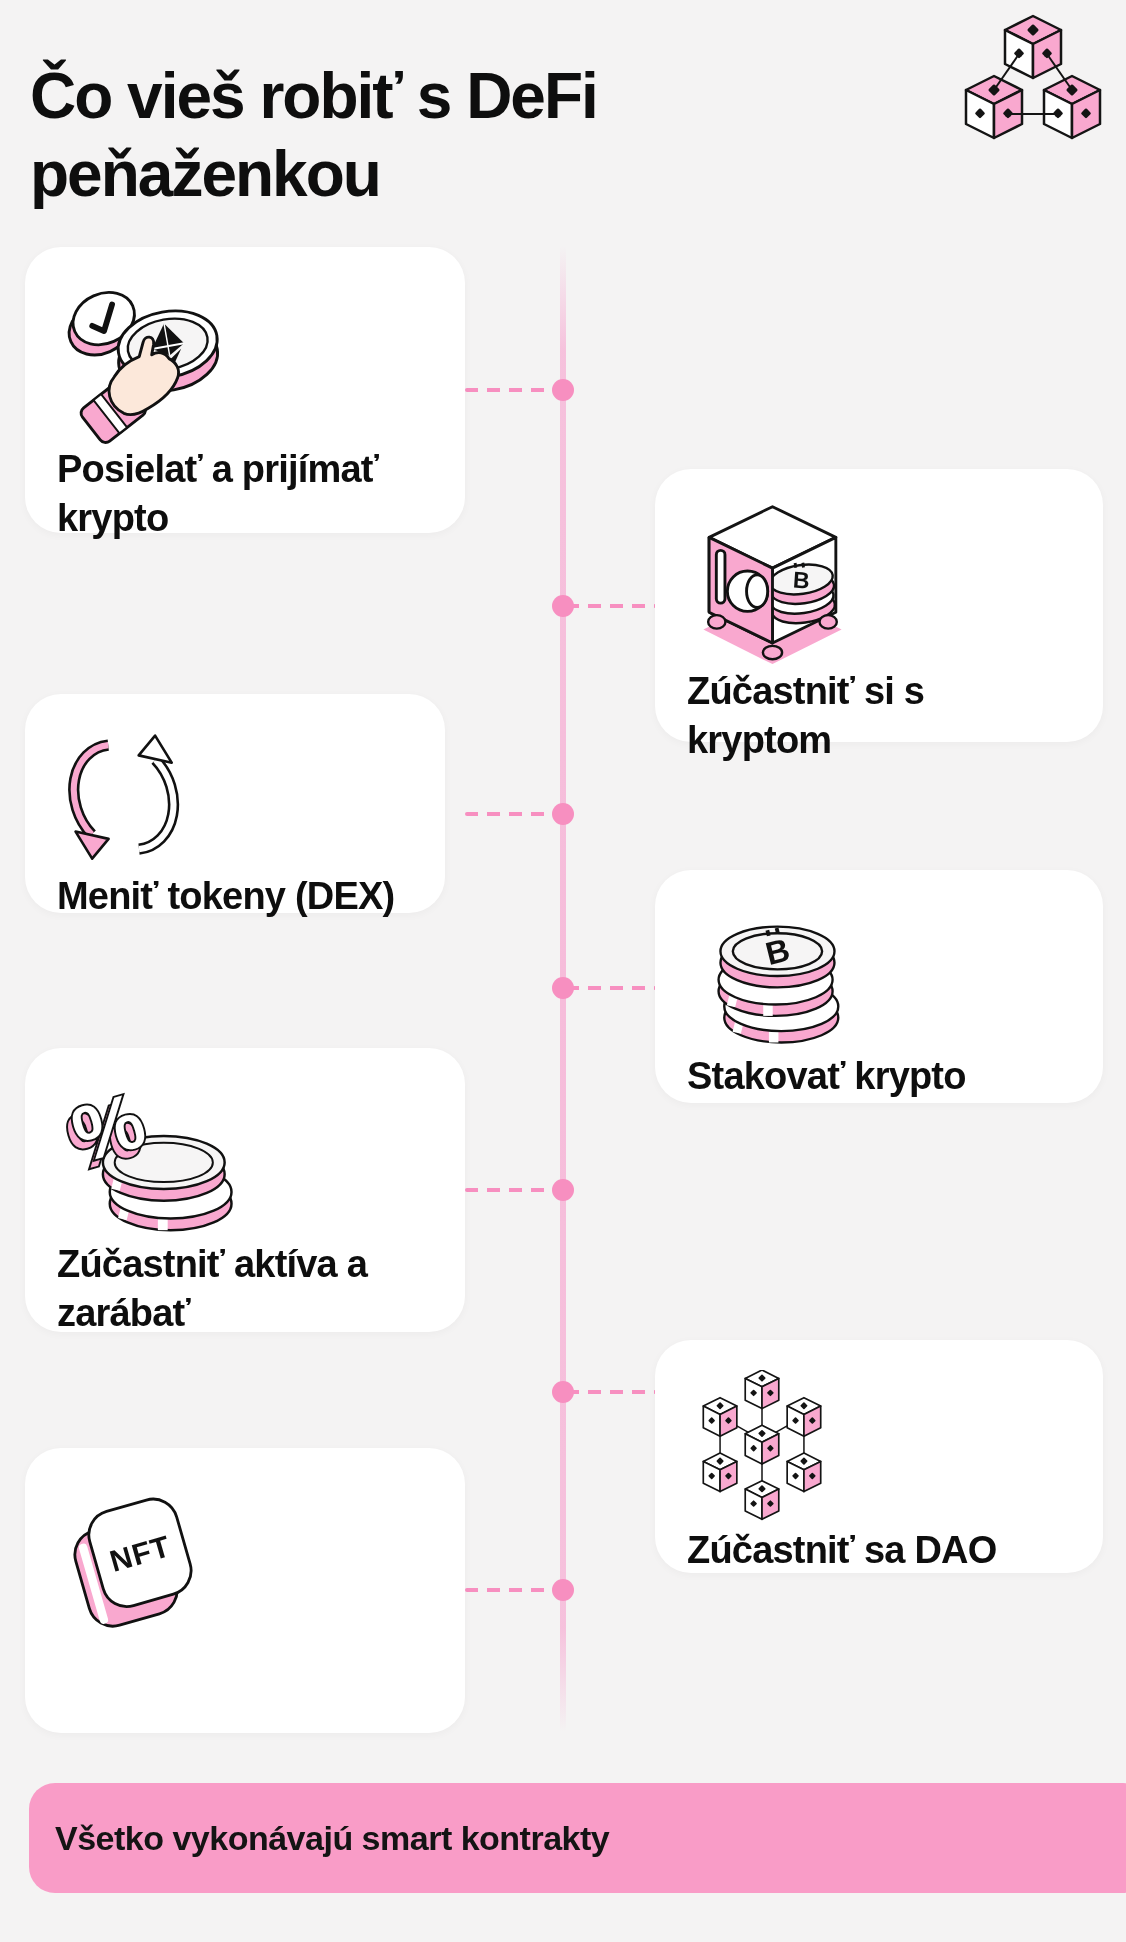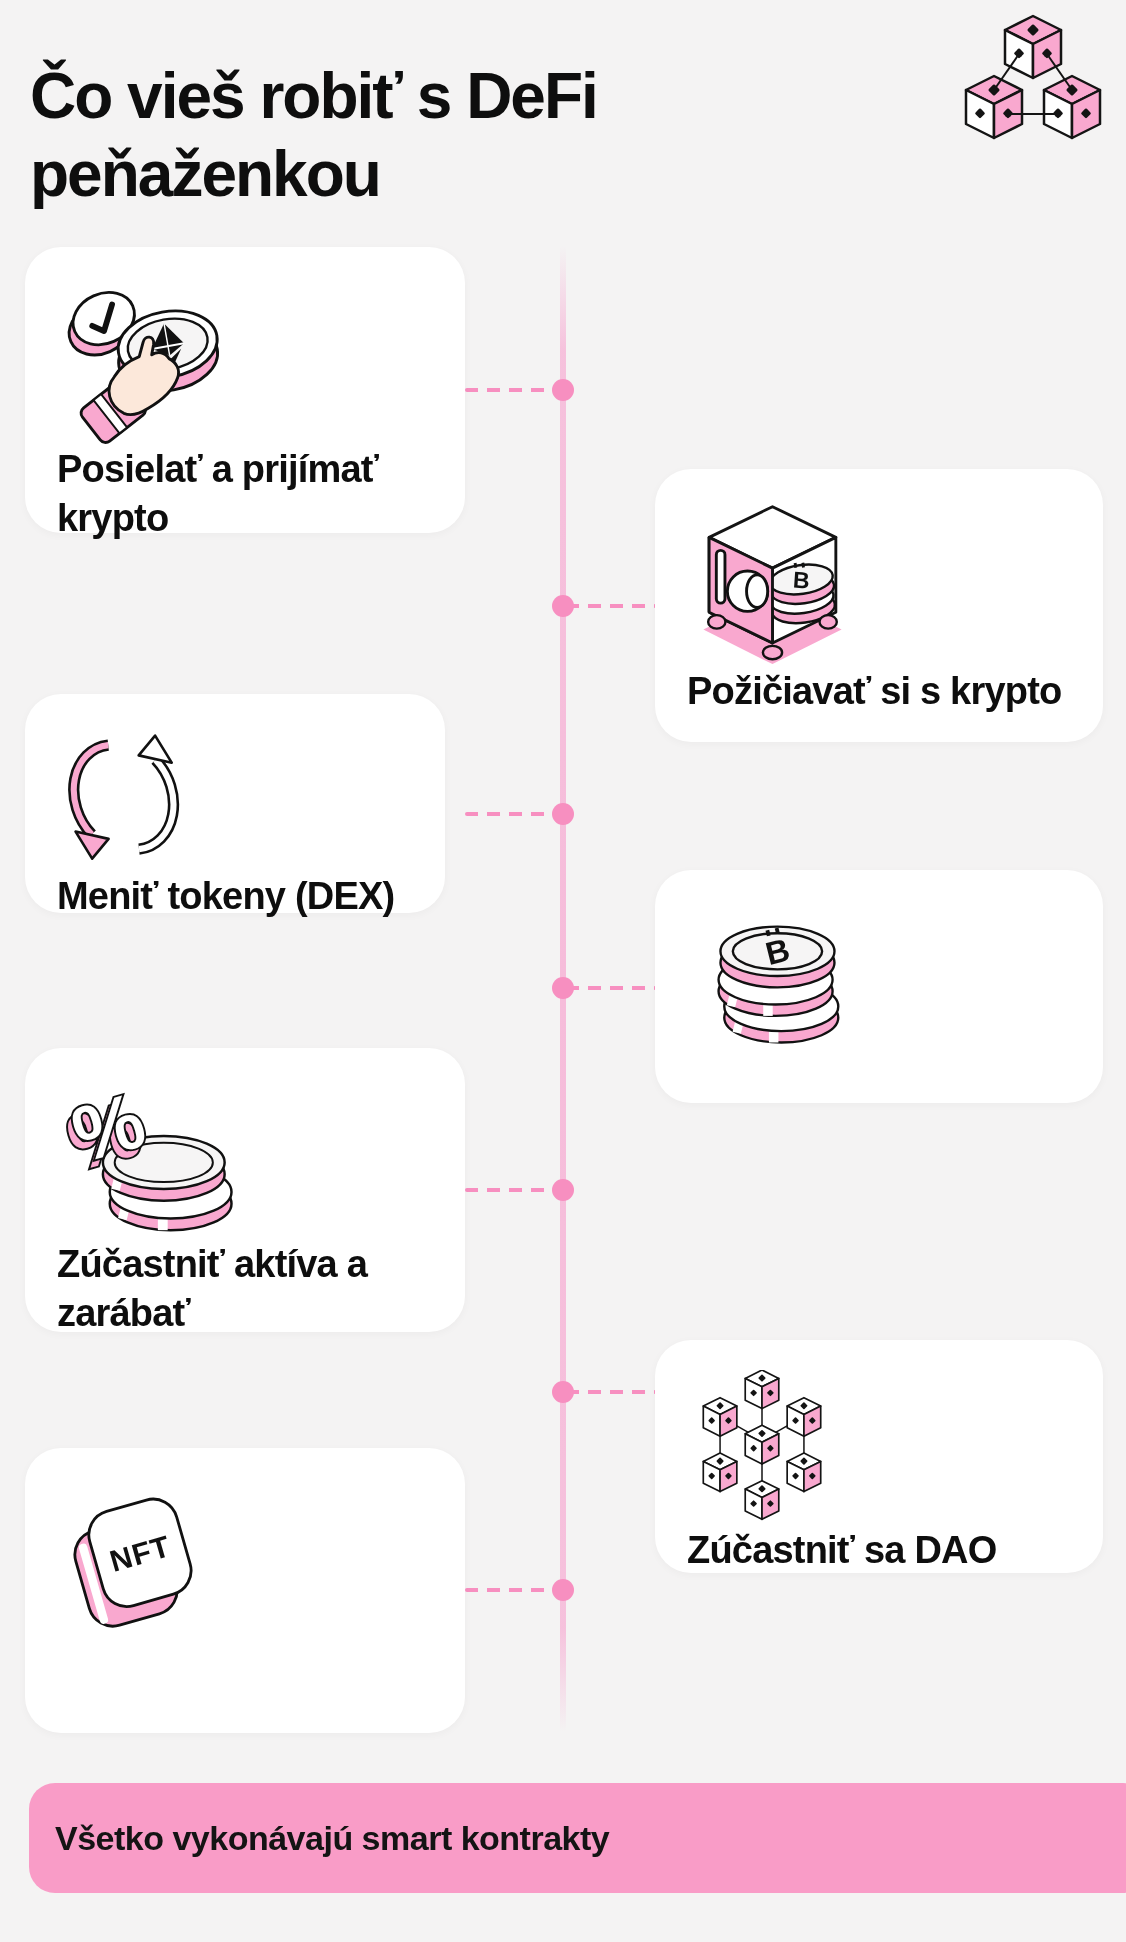--- a/index.html
+++ b/index.html
@@ -179,21 +179,21 @@
         <polygon points="22,40 88,72 88,150 22,118" fill="#F9A8CF" stroke="#141414" stroke-width="3" stroke-linejoin="round"></polygon>
         <line x1="34" y1="58" x2="34" y2="104" stroke="#111" stroke-width="12" stroke-linecap="round"></line>
         <line x1="34" y1="58" x2="34" y2="104" stroke="#fff" stroke-width="6" stroke-linecap="round"></line>
         <circle cx="62" cy="96" r="21" fill="#fff" stroke="#111" stroke-width="3"></circle>
         <ellipse cx="72" cy="96" rx="11" ry="17" fill="#fff" stroke="#111" stroke-width="3"></ellipse>
         <ellipse cx="30" cy="128" rx="9" ry="7" fill="#F9A8CF" stroke="#111" stroke-width="2.5"></ellipse>
         <ellipse cx="88" cy="160" rx="10" ry="7" fill="#F9A8CF" stroke="#111" stroke-width="2.5"></ellipse>
         <ellipse cx="146" cy="128" rx="9" ry="7" fill="#F9A8CF" stroke="#111" stroke-width="2.5"></ellipse>
       </svg>
     </div>
-    <h2>Požičiavať si s krypto</h2>
+    <h2>Zúčastniť si s kryptom</h2>
   </div>
 
   <div class="card c3">
     <div class="icon">
       <svg width="135" height="148" viewBox="0 0 150 170">
         <g transform="translate(74,84) rotate(-22)">
           <path d="M 6 -62 A 50 62 0 0 0 -50 26" fill="none" stroke="#111" stroke-width="13"></path>
           <path d="M 6 -62 A 50 62 0 0 0 -50 26" fill="none" stroke="#F9A8CF" stroke-width="7"></path>
           <polygon points="-66,16 -34,38 -60,52" fill="#F9A8CF" stroke="#111" stroke-width="3" stroke-linejoin="round"></polygon>
           <path d="M -6 62 A 50 62 0 0 0 50 -26" fill="none" stroke="#111" stroke-width="13"></path>
@@ -219,20 +219,21 @@
         <ellipse cx="93" cy="66" rx="60" ry="26" fill="#F9A8CF" stroke="#111" stroke-width="2.5"></ellipse>
         <ellipse cx="93" cy="54" rx="60" ry="26" fill="#F6F5F5" stroke="#111" stroke-width="2.5"></ellipse>
         <ellipse cx="93" cy="54" rx="47" ry="19" fill="#F6F5F5" stroke="#111" stroke-width="2.5"></ellipse>
         <g transform="rotate(-14 93 54)">
           <text x="93" y="66" text-anchor="middle" font-size="34" font-weight="bold" fill="#111">B</text>
           <line x1="88" y1="30" x2="88" y2="36" stroke="#111" stroke-width="4"></line>
           <line x1="98" y1="30" x2="98" y2="36" stroke="#111" stroke-width="4"></line>
         </g>
       </svg>
     </div>
+    <h2>Stakovať krypto</h2>
   </div>
 
   <div class="card c5">
     <div class="icon">
       <svg width="188" height="162" viewBox="0 0 190 165">
         <ellipse cx="115" cy="128" rx="62" ry="27" fill="#F9A8CF" stroke="#111" stroke-width="2.5"></ellipse>
         <rect x="64" y="122" width="9" height="22" fill="#fff" transform="rotate(14 68 133)"></rect>
         <rect x="102" y="134" width="10" height="21" fill="#fff"></rect>
         <ellipse cx="115" cy="116" rx="62" ry="27" fill="#fff" stroke="#111" stroke-width="2.5"></ellipse>
         <ellipse cx="108" cy="98" rx="62" ry="27" fill="#F9A8CF" stroke="#111" stroke-width="2.5"></ellipse>

